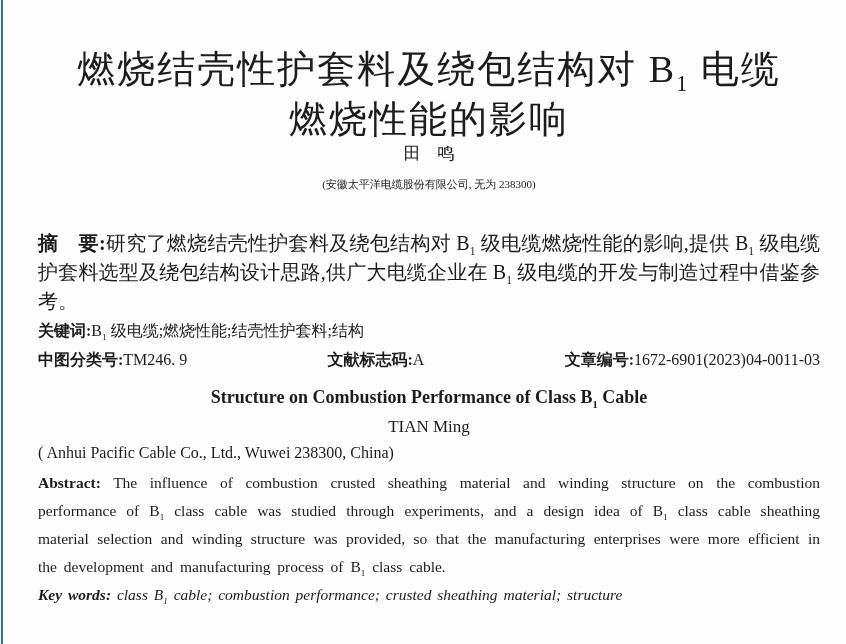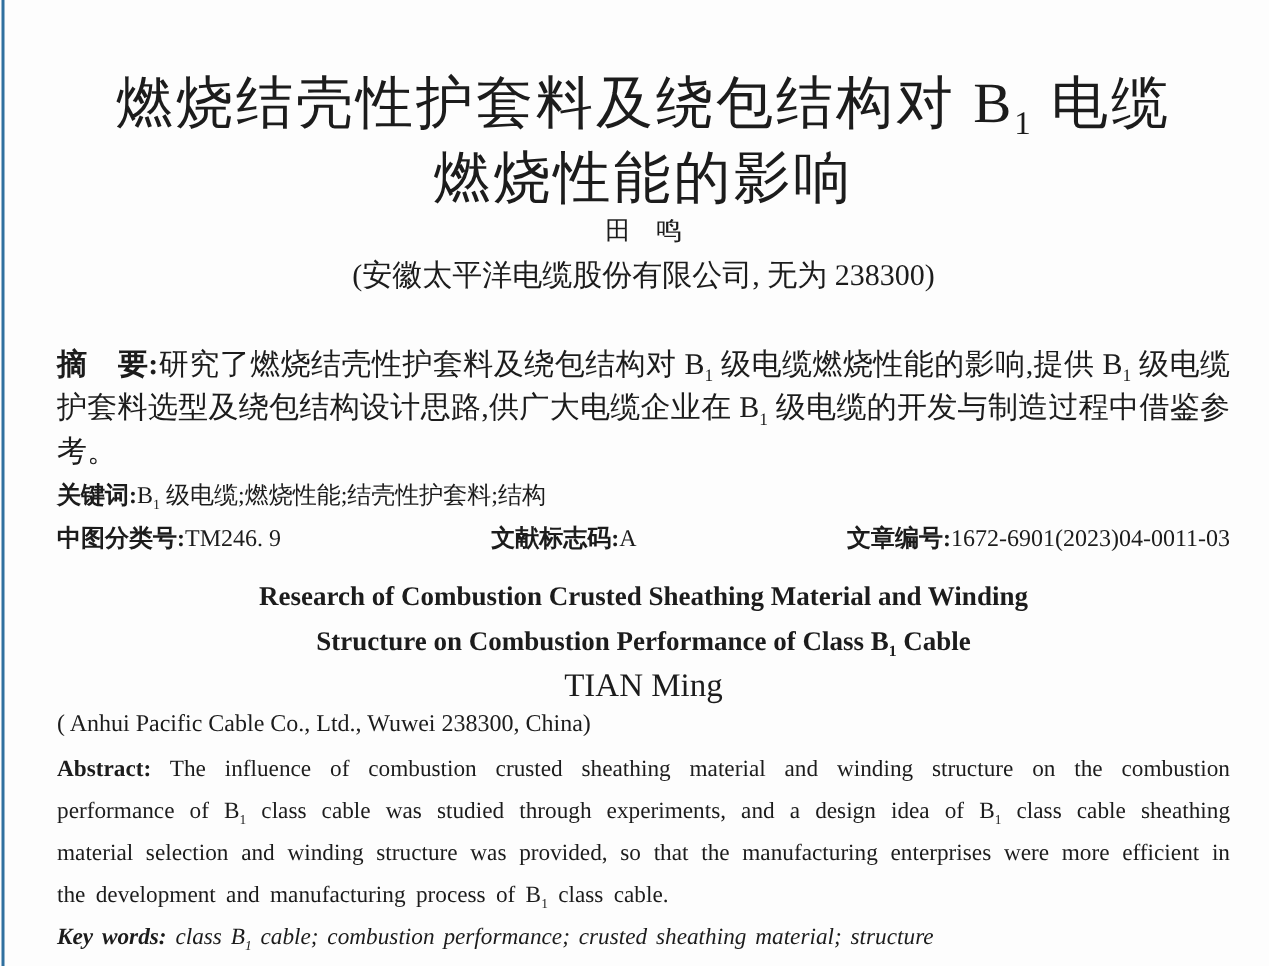--- a/index.html
+++ b/index.html
@@ -36,21 +36,21 @@
   .zh-title .line { display: block; }
 
   .zh-author {
     text-align: center;
     font-size: 17px;
     line-height: 20px;
   }
   .zh-affiliation {
     margin-top: 9px;
     text-align: center;
-    font-size: 20px;
+    font-size: 11px;
     line-height: 22px;
   }
 
   .zh-abstract {
     margin: 34px 0 0 0;
     font-size: 20px;
     line-height: 29px;
     text-align: justify;
   }
   .zh-keywords {
@@ -73,21 +73,21 @@
     text-align: center;
     font-size: 18px;
     font-weight: 700;
     line-height: 30px;
   }
   .en-title .line { display: block; }
 
   .en-author {
     margin-top: 3px;
     text-align: center;
-    font-size: 22px;
+    font-size: 17px;
     line-height: 24px;
   }
   .en-affiliation {
     margin-top: 2px;
     text-align: left;
     font-size: 16px;
     line-height: 24px;
   }
   .en-abstract {
     margin: 4px 0 0 0;
@@ -124,21 +124,20 @@
 
     <p class="zh-keywords"><span class="label">关键词:</span><span>B<sub>1</sub> 级电缆;燃烧性能;结壳性护套料;结构</span></p>
 
     <div class="meta-row">
       <span class="meta-item"><span class="label">中图分类号:</span><span>TM246. 9</span></span>
       <span class="meta-item"><span class="label">文献标志码:</span><span>A</span></span>
       <span class="meta-item"><span class="label">文章编号:</span><span>1672-6901(2023)04-0011-03</span></span>
     </div>
 
     <h2 class="en-title">
-      <span class="line">Research of Combustion Crusted Sheathing Material and Winding</span>
       <span class="line">Structure on Combustion Performance of Class B<sub>1</sub> Cable</span>
     </h2>
 
     <div class="en-author">TIAN Ming</div>
 
     <div class="en-affiliation">( Anhui Pacific Cable Co., Ltd., Wuwei 238300, China)</div>
 
     <p class="en-abstract"><span class="label">Abstract:</span><span> The influence of combustion crusted sheathing material and winding structure on the combustion performance of B<sub>1</sub> class cable was studied through experiments, and a design idea of B<sub>1</sub> class cable sheathing material selection and winding structure was provided, so that the manufacturing enterprises were more efficient in the development and manufacturing process of B<sub>1</sub> class cable.</span></p>
 
     <p class="en-keywords"><span class="label">Key words:</span><span> class B<sub>1</sub> cable; combustion performance; crusted sheathing material; structure</span></p>

